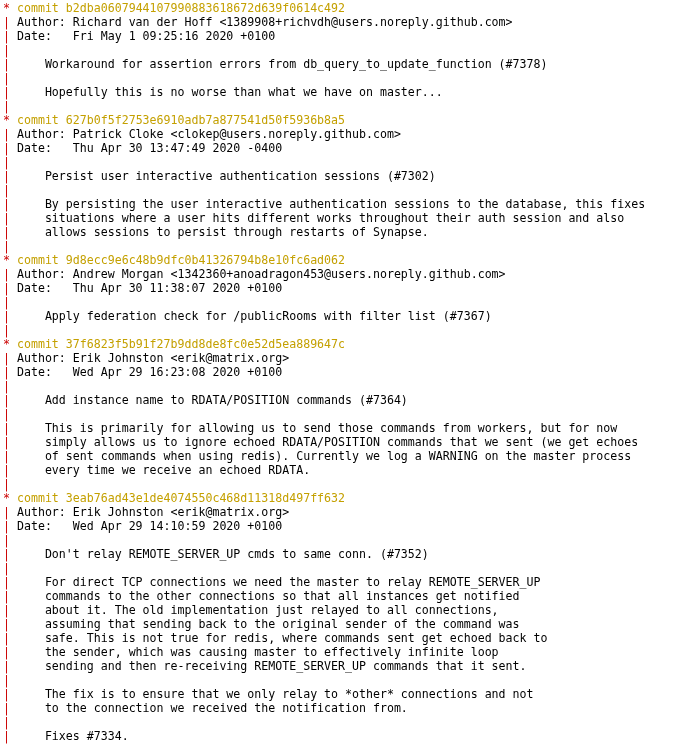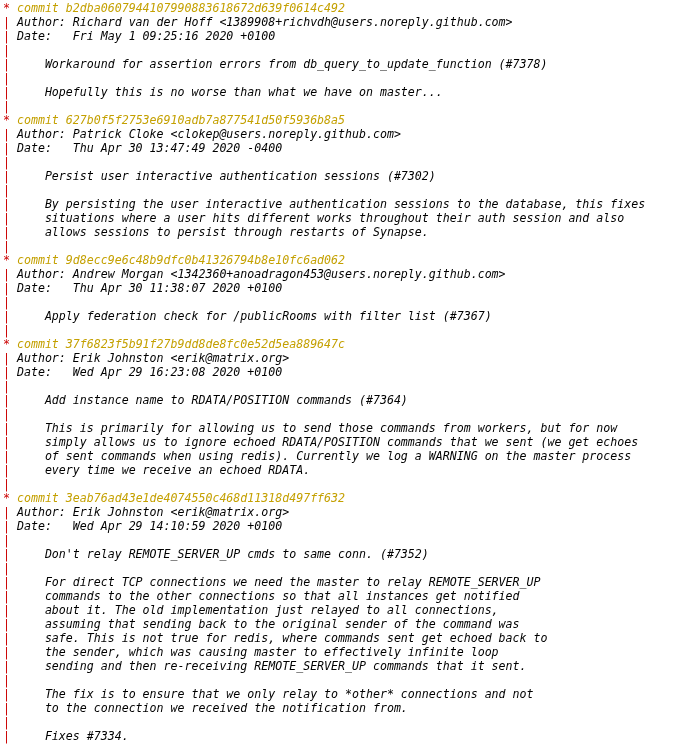--- a/index.html
+++ b/index.html
@@ -8,21 +8,21 @@
   html,body{margin:0;padding:0;background:var(--bg);}
   .terminal{
     width:692px;height:744px;overflow:hidden;background:var(--bg);
     box-sizing:border-box;
   }
   .log{
     margin:0;padding:1px 0 0 3px;
     font-family:"DejaVu Sans Mono", monospace;
     font-size:11.6px;line-height:14px;color:var(--fg);
   }
-  .line{white-space:pre;height:14px;font-style:italic;}
+  .line{white-space:pre;height:14px;}
   .graph{color:var(--graph);}
   .commit{color:var(--commit);}
 </style>
 </head>
 <body>
 
 <div class="terminal">
   <pre class="log"><div class="line"><span class="graph">*</span><span> </span><span class="commit">commit b2dba0607944107990883618672d639f0614c492</span></div><div class="line"><span class="graph">|</span><span> Author: Richard van der Hoff &lt;1389908+richvdh@users.noreply.github.com&gt;</span></div><div class="line"><span class="graph">|</span><span> Date:   Fri May 1 09:25:16 2020 +0100</span></div><div class="line"><span class="graph">|</span></div><div class="line"><span class="graph">|</span><span>     Workaround for assertion errors from db_query_to_update_function (#7378)</span></div><div class="line"><span class="graph">|</span></div><div class="line"><span class="graph">|</span><span>     Hopefully this is no worse than what we have on master...</span></div><div class="line"><span class="graph">|</span></div><div class="line"><span class="graph">*</span><span> </span><span class="commit">commit 627b0f5f2753e6910adb7a877541d50f5936b8a5</span></div><div class="line"><span class="graph">|</span><span> Author: Patrick Cloke &lt;clokep@users.noreply.github.com&gt;</span></div><div class="line"><span class="graph">|</span><span> Date:   Thu Apr 30 13:47:49 2020 -0400</span></div><div class="line"><span class="graph">|</span></div><div class="line"><span class="graph">|</span><span>     Persist user interactive authentication sessions (#7302)</span></div><div class="line"><span class="graph">|</span></div><div class="line"><span class="graph">|</span><span>     By persisting the user interactive authentication sessions to the database, this fixes</span></div><div class="line"><span class="graph">|</span><span>     situations where a user hits different works throughout their auth session and also</span></div><div class="line"><span class="graph">|</span><span>     allows sessions to persist through restarts of Synapse.</span></div><div class="line"><span class="graph">|</span></div><div class="line"><span class="graph">*</span><span> </span><span class="commit">commit 9d8ecc9e6c48b9dfc0b41326794b8e10fc6ad062</span></div><div class="line"><span class="graph">|</span><span> Author: Andrew Morgan &lt;1342360+anoadragon453@users.noreply.github.com&gt;</span></div><div class="line"><span class="graph">|</span><span> Date:   Thu Apr 30 11:38:07 2020 +0100</span></div><div class="line"><span class="graph">|</span></div><div class="line"><span class="graph">|</span><span>     Apply federation check for /publicRooms with filter list (#7367)</span></div><div class="line"><span class="graph">|</span></div><div class="line"><span class="graph">*</span><span> </span><span class="commit">commit 37f6823f5b91f27b9dd8de8fc0e52d5ea889647c</span></div><div class="line"><span class="graph">|</span><span> Author: Erik Johnston &lt;erik@matrix.org&gt;</span></div><div class="line"><span class="graph">|</span><span> Date:   Wed Apr 29 16:23:08 2020 +0100</span></div><div class="line"><span class="graph">|</span></div><div class="line"><span class="graph">|</span><span>     Add instance name to RDATA/POSITION commands (#7364)</span></div><div class="line"><span class="graph">|</span></div><div class="line"><span class="graph">|</span><span>     This is primarily for allowing us to send those commands from workers, but for now</span></div><div class="line"><span class="graph">|</span><span>     simply allows us to ignore echoed RDATA/POSITION commands that we sent (we get echoes</span></div><div class="line"><span class="graph">|</span><span>     of sent commands when using redis). Currently we log a WARNING on the master process</span></div><div class="line"><span class="graph">|</span><span>     every time we receive an echoed RDATA.</span></div><div class="line"><span class="graph">|</span></div><div class="line"><span class="graph">*</span><span> </span><span class="commit">commit 3eab76ad43e1de4074550c468d11318d497ff632</span></div><div class="line"><span class="graph">|</span><span> Author: Erik Johnston &lt;erik@matrix.org&gt;</span></div><div class="line"><span class="graph">|</span><span> Date:   Wed Apr 29 14:10:59 2020 +0100</span></div><div class="line"><span class="graph">|</span></div><div class="line"><span class="graph">|</span><span>     Don't relay REMOTE_SERVER_UP cmds to same conn. (#7352)</span></div><div class="line"><span class="graph">|</span></div><div class="line"><span class="graph">|</span><span>     For direct TCP connections we need the master to relay REMOTE_SERVER_UP</span></div><div class="line"><span class="graph">|</span><span>     commands to the other connections so that all instances get notified</span></div><div class="line"><span class="graph">|</span><span>     about it. The old implementation just relayed to all connections,</span></div><div class="line"><span class="graph">|</span><span>     assuming that sending back to the original sender of the command was</span></div><div class="line"><span class="graph">|</span><span>     safe. This is not true for redis, where commands sent get echoed back to</span></div><div class="line"><span class="graph">|</span><span>     the sender, which was causing master to effectively infinite loop</span></div><div class="line"><span class="graph">|</span><span>     sending and then re-receiving REMOTE_SERVER_UP commands that it sent.</span></div><div class="line"><span class="graph">|</span></div><div class="line"><span class="graph">|</span><span>     The fix is to ensure that we only relay to *other* connections and not</span></div><div class="line"><span class="graph">|</span><span>     to the connection we received the notification from.</span></div><div class="line"><span class="graph">|</span></div><div class="line"><span class="graph">|</span><span>     Fixes #7334.</span></div><div class="line"><span class="graph">|</span></div></pre>
 </div>
 

